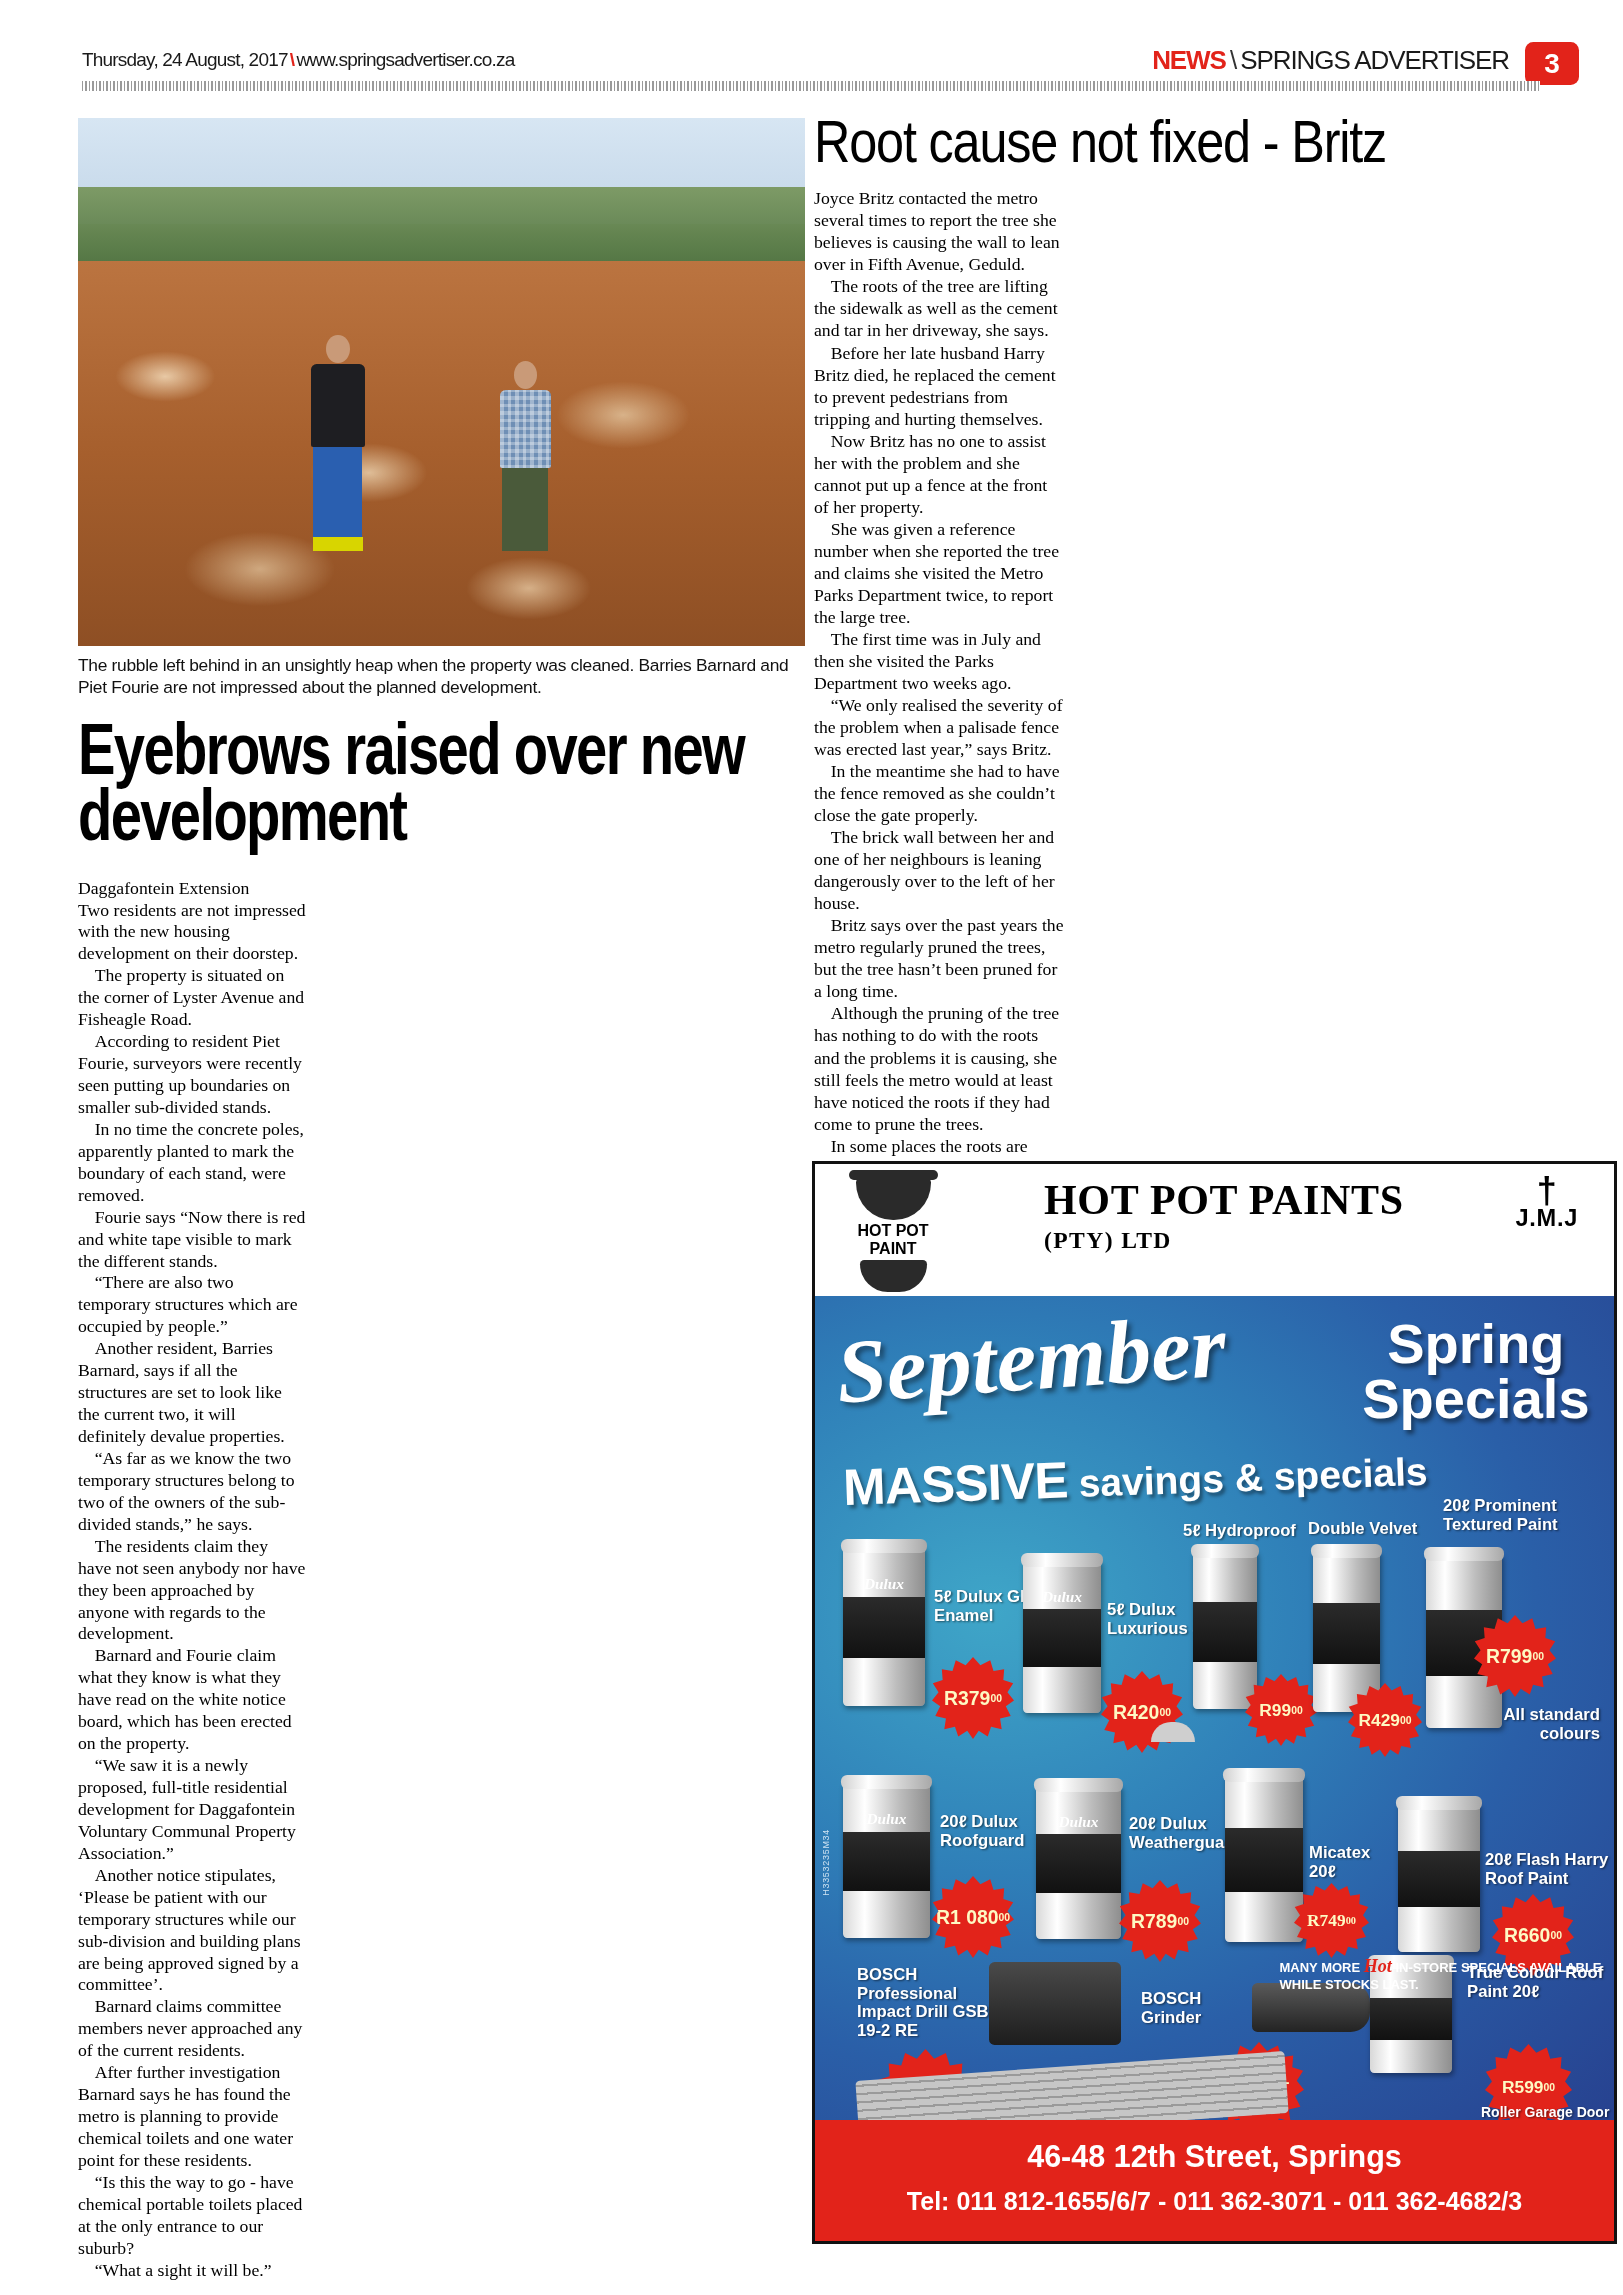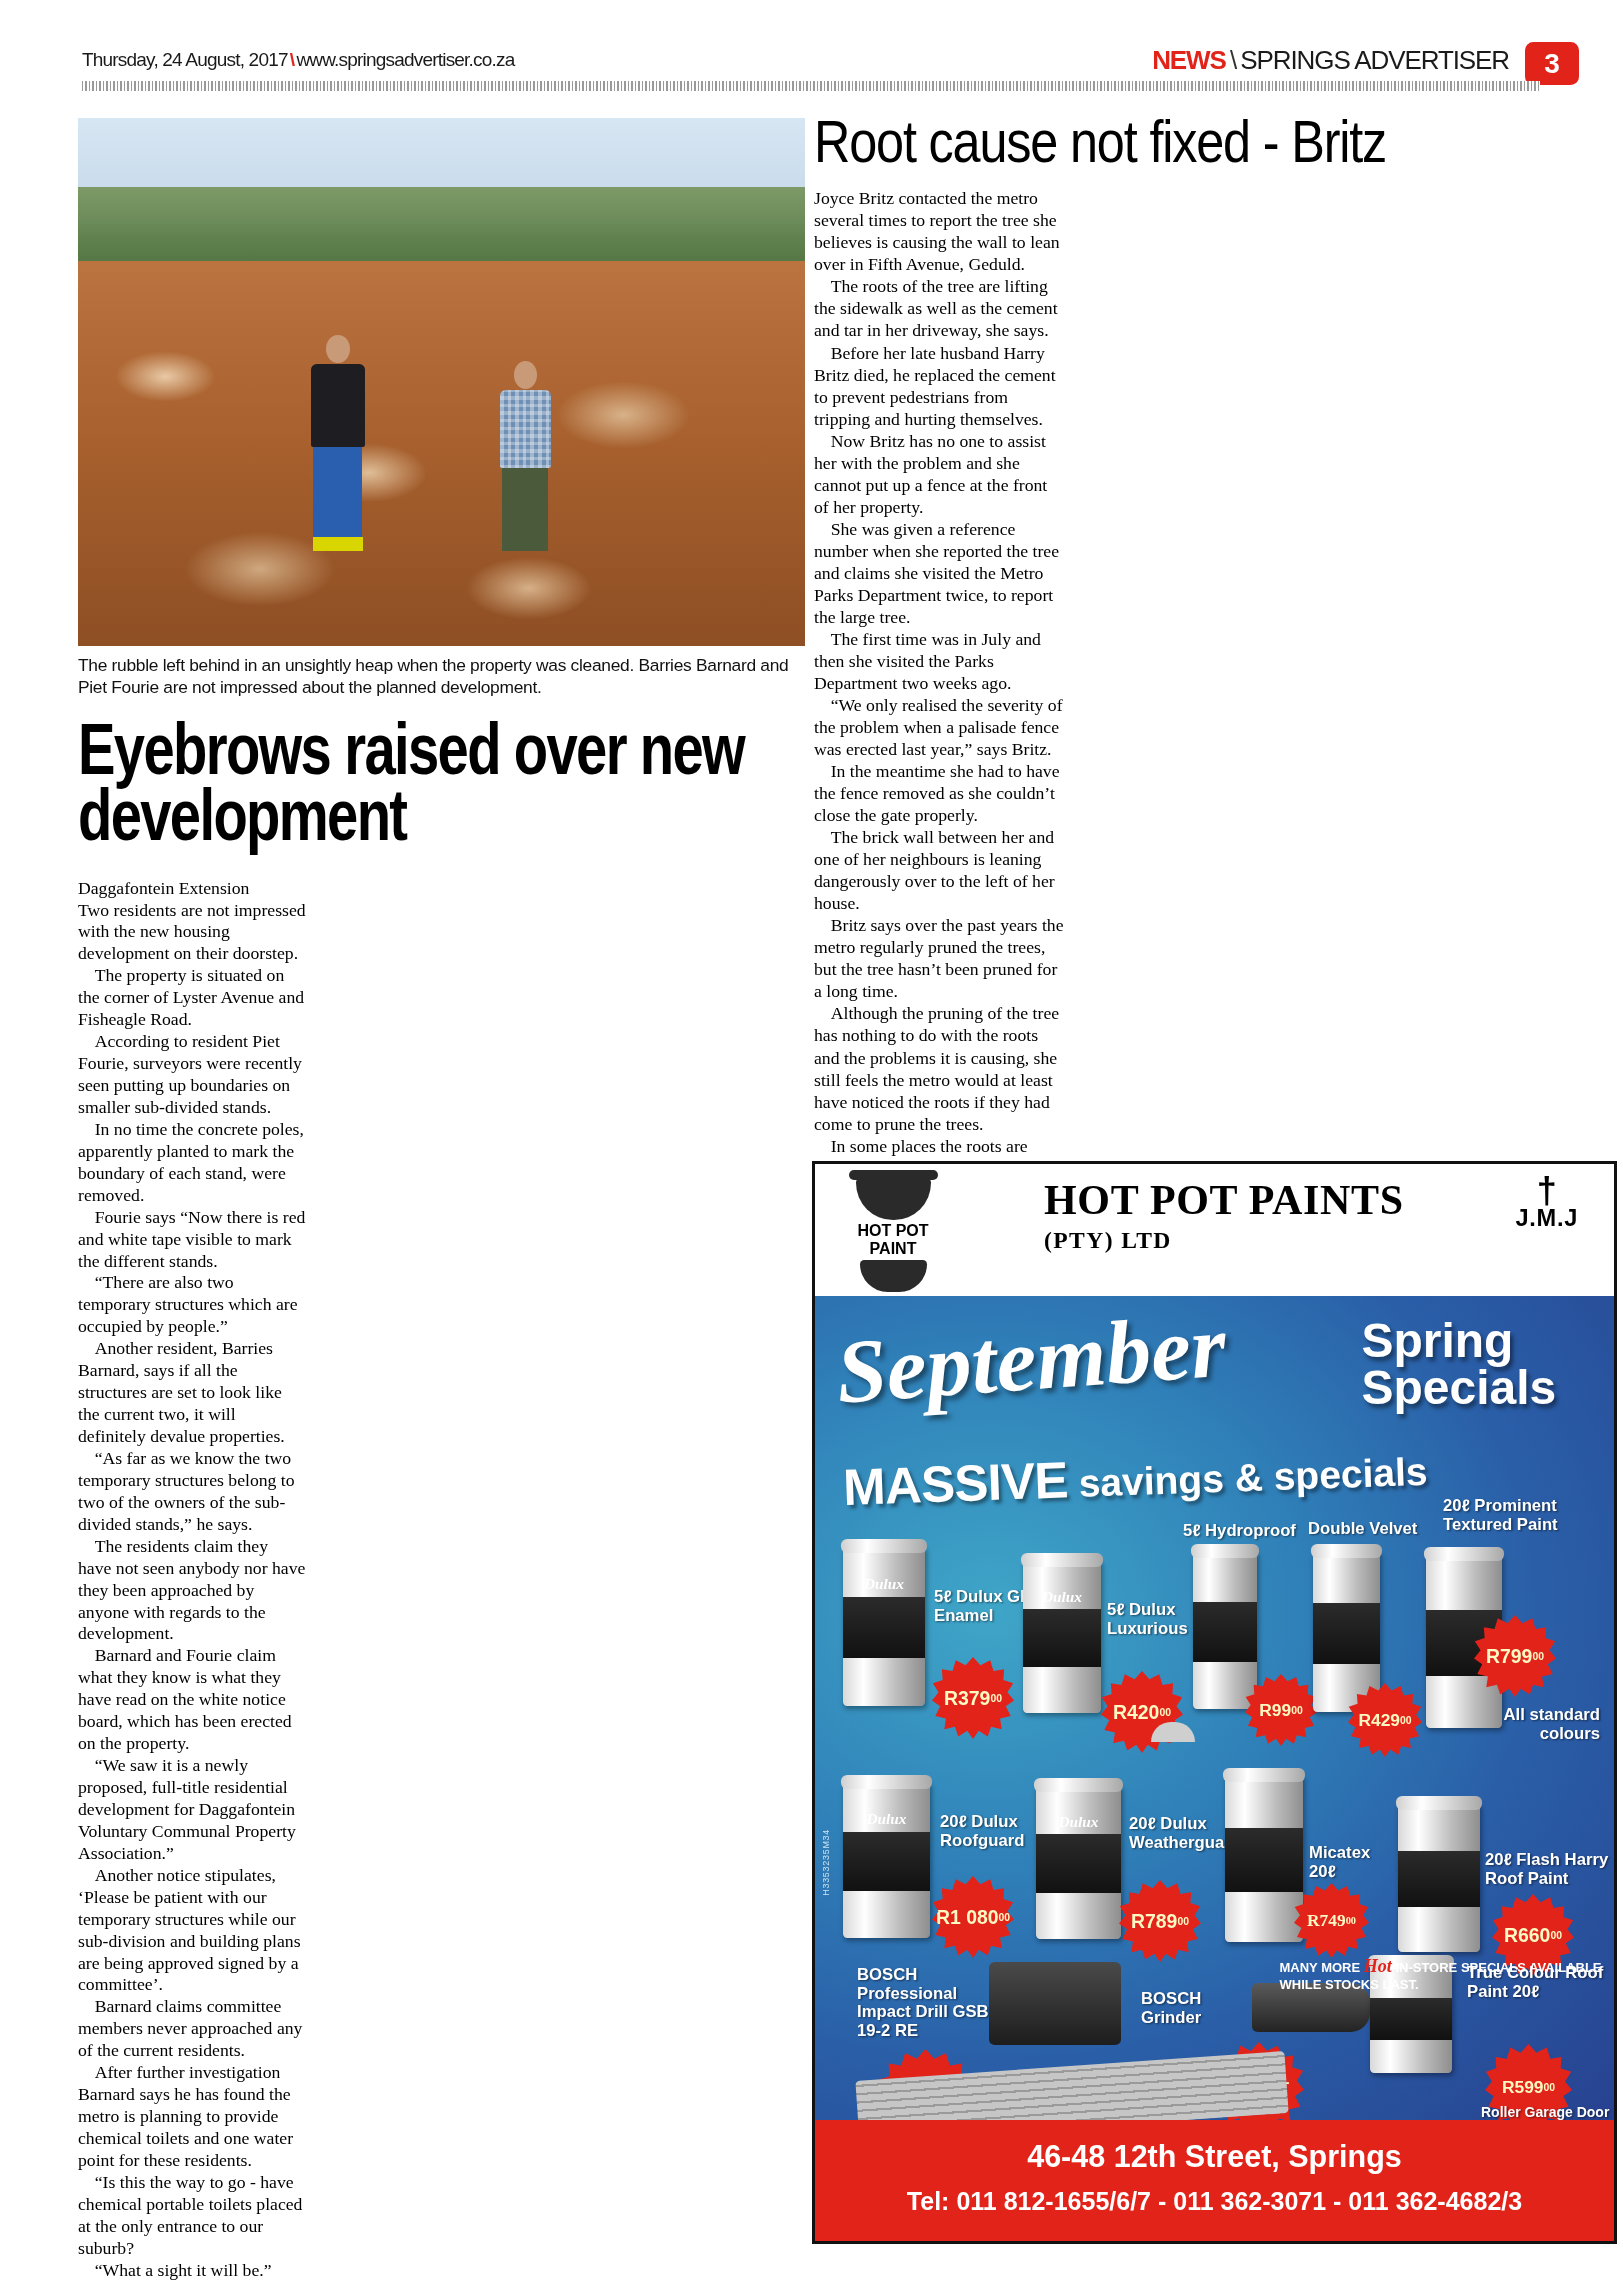--- a/index.html
+++ b/index.html
@@ -164,23 +164,23 @@
   .ad-main { position:relative; height:829px;
     background:radial-gradient(ellipse at 22% 38%, #3fa6c8 0%, #2f7fb8 36%, #2a5fa8 62%, #27418f 100%); }
   .sept {
     position:absolute; left:21px; top:15.3px; width:479px;
     font-family:"Liberation Serif", serif; font-style:italic; font-weight:bold;
     font-size:90px; color:#fff; line-height:1;
     text-shadow:3.5px 4.2px 4.9px rgba(0,0,0,.45);
     transform:rotate(-4deg);
   }
   .springsp {
-    position:absolute; right:23.6px; top:21px; width:229px; text-align:left;
+    position:absolute; right:23.6px; top:21px; width:229px; text-align:center;
     font-family:"Liberation Sans", sans-serif; font-weight:bold;
-    font-size:48px; color:#fff; line-height:0.98;
+    font-size:56px; color:#fff; line-height:0.98;
     text-shadow:2.8px 3.5px 4.2px rgba(0,0,0,.45);
   }
   .massive {
     position:absolute; left:28px; top:149px; width:750px;
     font-family:"Liberation Sans", sans-serif; font-weight:bold; color:#fff;
     text-shadow:2.8px 3.5px 3.5px rgba(0,0,0,.4);
     transform:rotate(-2deg);
   }
   .massive .m1 { font-size:51px; letter-spacing:-0.7px; }
   .massive .m2 { font-size:39px; }

